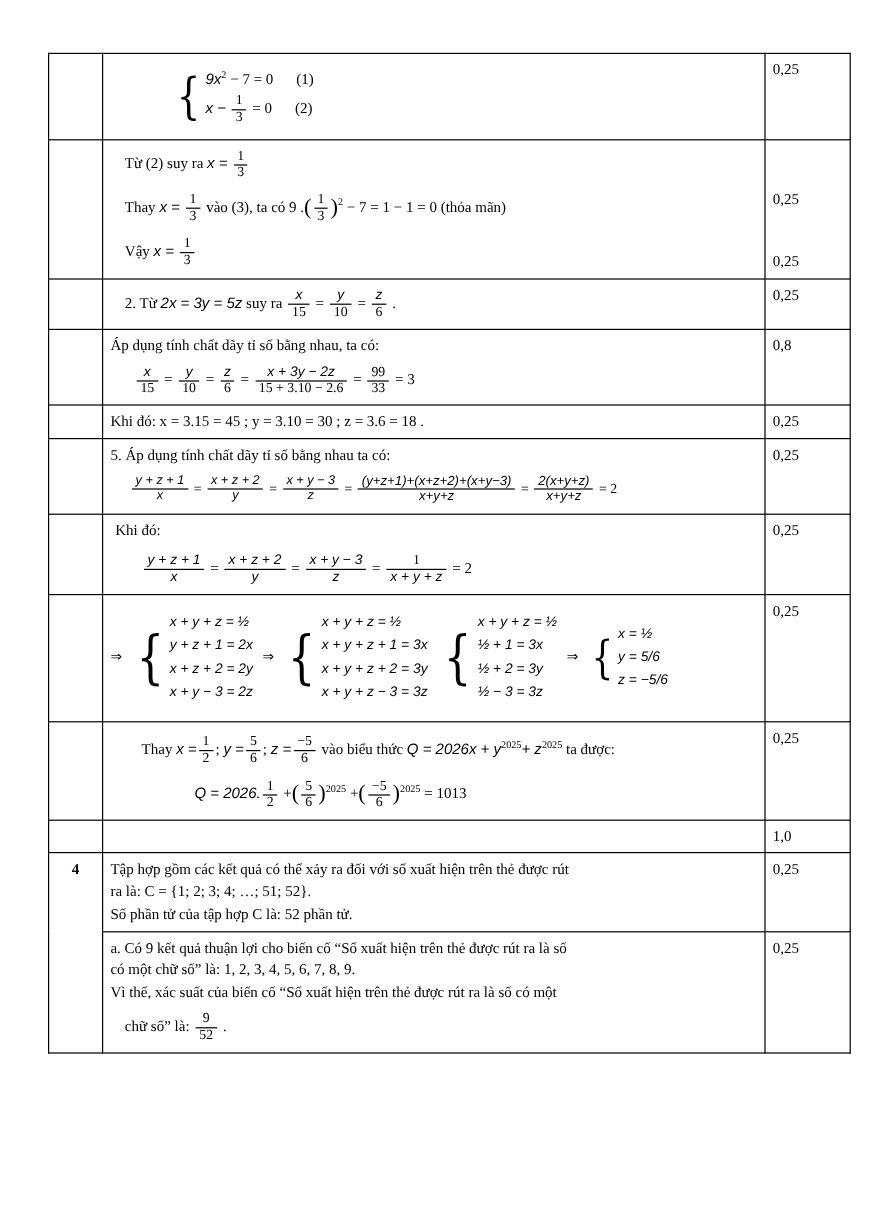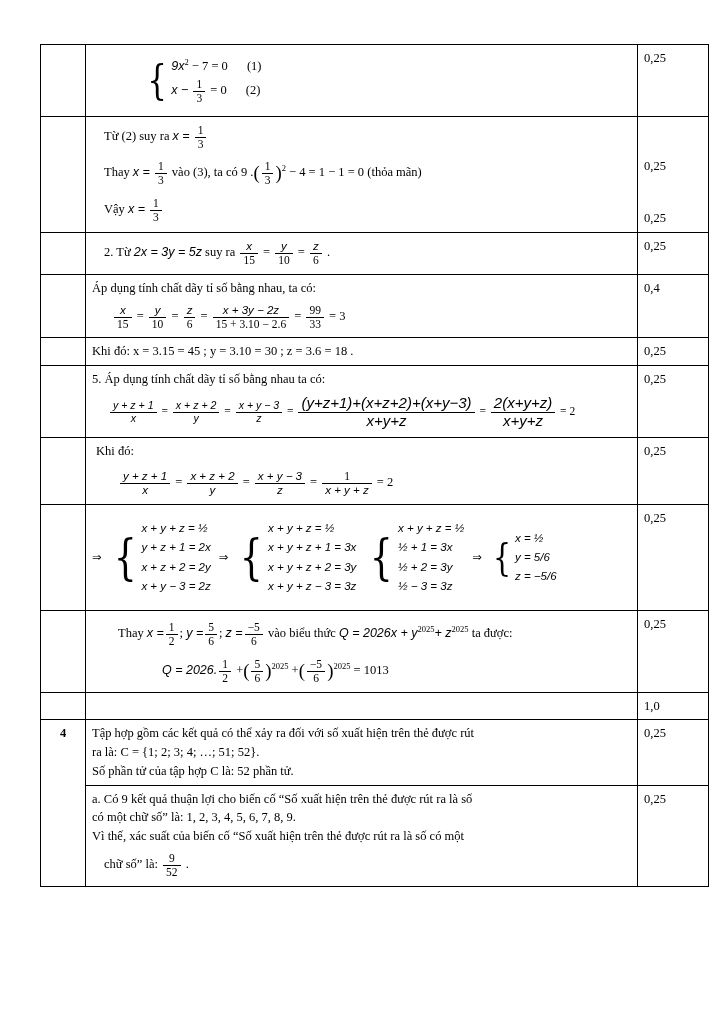--- a/index.html
+++ b/index.html
@@ -88,21 +88,21 @@
     font-weight: 300;
     transform: scaleX(0.75);
     display: inline-block;
     margin-right: 1px;
   }
   .brace.tall { font-size: 3.3em; }
   .brace.taller { font-size: 4.2em; }
   .sys-rows { display: inline-block; }
   .sys-rows > div { white-space: nowrap; padding: 1px 0; }
   .small { font-size: 11.5px; }
-  .tiny { font-size: 15px; }
+  .tiny { font-size: 11px; }
   .mt6 { margin-top: 6px; }
   .mt10 { margin-top: 10px; }
   .bold { font-weight: normal; }
   .flexline { display: flex; align-items: center; gap: 6px; flex-wrap: nowrap; }
 </style>
 </head>
 <body>
 
 <div class="page">
   <table class="main">
@@ -138,21 +138,21 @@
           <span>Từ (2) suy ra</span>
           <span class="m">x =</span>
           <span class="frac"><span class="num">1</span><span class="den">3</span></span>
         </div>
         <div class="row-line mt10">
           <span>Thay</span>
           <span class="m">x =</span>
           <span class="frac"><span class="num">1</span><span class="den">3</span></span>
           <span>vào (3), ta có</span>
           <span class="up">9 .</span><span class="paren-big">(</span><span class="frac"><span class="num">1</span><span class="den">3</span></span><span class="paren-big">)</span><span class="sup">2</span>
-          <span class="up">− 4 = 1 − 1 = 0  (thỏa mãn)</span>
+          <span class="up">− 7 = 1 − 1 = 0  (thỏa mãn)</span>
         </div>
         <div class="row-line mt10">
           <span>Vậy</span>
           <span class="m">x =</span>
           <span class="frac"><span class="num">1</span><span class="den">3</span></span>
         </div>
       </td>
       <td class="col-score">
         <div style="height:36px;"></div>
         <div>0,25</div>
@@ -189,21 +189,21 @@
           <span class="frac"><span class="num m">y</span><span class="den">10</span></span>
           <span class="up">=</span>
           <span class="frac"><span class="num m">z</span><span class="den">6</span></span>
           <span class="up">=</span>
           <span class="frac"><span class="num m">x + 3y − 2z</span><span class="den">15 + 3.10 − 2.6</span></span>
           <span class="up">=</span>
           <span class="frac"><span class="num">99</span><span class="den">33</span></span>
           <span class="up">= 3</span>
         </div>
       </td>
-      <td class="col-score score-mid">0,4</td>
+      <td class="col-score score-mid">0,8</td>
     </tr>
 
     <tr>
       <td class="col-label"></td>
       <td class="col-body">Khi đó:  x = 3.15 = 45 ;  y = 3.10 = 30 ;  z = 3.6 = 18 .</td>
       <td class="col-score">0,25</td>
     </tr>
 
     <tr>
       <td class="col-label"></td>

